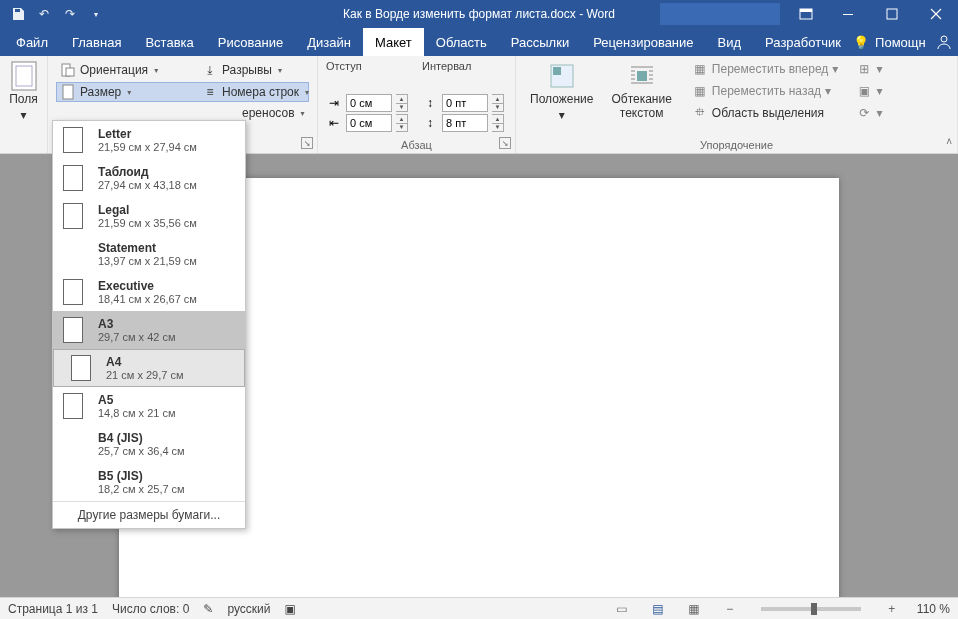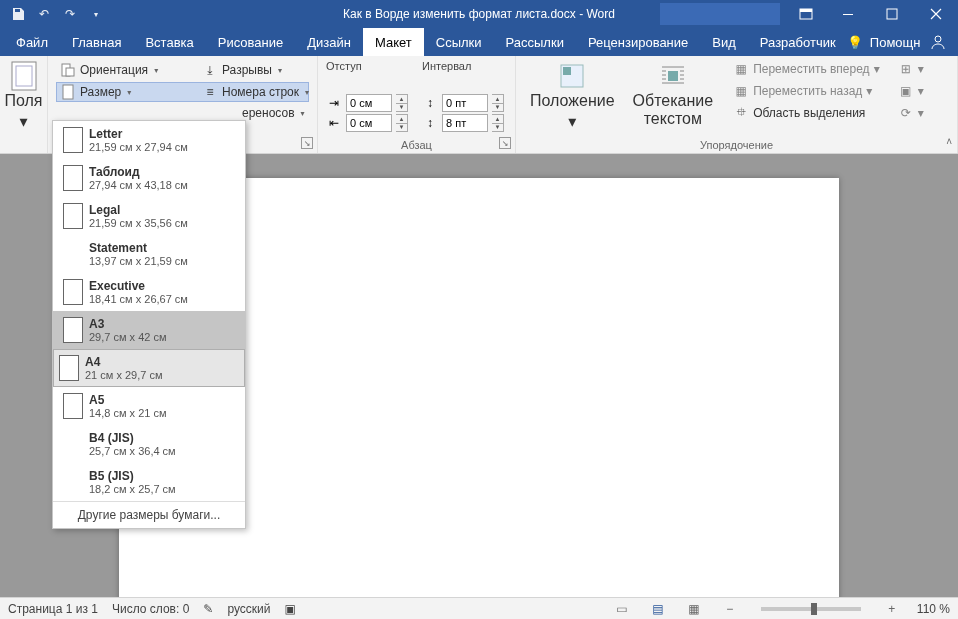--- a/index.html
+++ b/index.html
@@ -23,21 +23,21 @@
   .help-area { display:flex; align-items:center; gap:6px; padding-right:10px; color:#fff; font-size:13px; }
 
   
   .ribbon { background:#f3f3f3; border-bottom:1px solid #d4d4d4; display:flex; height:98px; position:relative; }
   .group { border-right:1px solid #e1e1e1; padding:4px 8px 2px 8px; display:flex; flex-direction:column; position:relative; }
   .group-label { font-size:11px; color:#666; text-align:center; position:absolute; bottom:2px; left:0; right:0; }
   .group-body { flex:1; display:flex; gap:6px; align-items:flex-start; }
   .stack { display:flex; flex-direction:column; gap:2px; }
   .rbtn { display:flex; align-items:center; gap:4px; font-size:12px; color:#333; padding:2px 4px; white-space:nowrap; cursor:pointer; }
   .rbtn .chev { font-size:8px; color:#666; margin-left:2px; }
-  .big-btn { display:flex; flex-direction:column; align-items:center; font-size:16px; color:#333; gap:2px; padding:2px 6px; cursor:pointer; }
+  .big-btn { display:flex; flex-direction:column; align-items:center; font-size:12px; color:#333; gap:2px; padding:2px 6px; cursor:pointer; }
   .ico { width:16px; height:16px; display:inline-flex; align-items:center; justify-content:center; }
   .ico-lg { width:28px; height:28px; display:flex; align-items:center; justify-content:center; }
   .dialog-launcher { position:absolute; right:4px; bottom:4px; width:12px; height:12px; border:1px solid #999; font-size:8px; color:#666; display:flex; align-items:center; justify-content:center; }
   .active-rbtn { background:#c9d8ef; border:1px solid #9bb4df; padding:1px 3px;text-align:center; }
 
   
   .para-row { display:flex; align-items:center; gap:4px; font-size:12px; }
   .para-input { width:46px; height:18px; border:1px solid #ababab; background:#fff; font-size:11px; padding:0 3px; }
   .spinner { width:12px; height:18px; display:flex; flex-direction:column; border:1px solid #ababab; border-left:none; }
   .spinner div { flex:1; display:flex; align-items:center; justify-content:center; font-size:6px; color:#555; border-bottom:1px solid #ababab; }
@@ -47,23 +47,23 @@
   .arrange-btn { font-size:12px; color:#888; display:flex; align-items:center; gap:4px; padding:1px 4px; }
 
   .collapse-caret { position:absolute; right:6px; bottom:6px; font-size:10px; color:#666; }
 
   
   .doc-area { position:absolute; top:154px; left:0; right:0; bottom:22px; background:#999; display:flex; justify-content:center; padding-top:24px; }
   .page { width:720px; height:900px; background:#fff; box-shadow:0 0 6px rgba(0,0,0,.3); }
 
   
   .size-dd { position:absolute; left:52px; top:120px; width:194px; background:#fff; border:1px solid #c6c6c6; box-shadow:2px 2px 6px rgba(0,0,0,.25); z-index:50; }
-  .size-item { display:flex; align-items:center; gap:6px; padding:6px 10px; font-size:12px; color:#333; cursor:pointer; }
+  .size-item { display:flex; align-items:center; gap:15px; padding:6px 10px; font-size:12px; color:#333; cursor:pointer; }
   .size-item.hover { background:#c5c5c5; }
-  .size-item.selected { background:#e6e6e6; border:1px solid #aeaeae; padding:5px 5px; }
+  .size-item.selected { background:#e6e6e6; border:1px solid #aeaeae; padding:5px 17px; }
   .page-ico { width:20px; height:26px; border:1px solid #666; background:#fff; flex-shrink:0; }
   .size-text .nm { font-weight:600; font-size:12px; }
   .size-text .dim { font-size:11px; color:#555; }
   .size-item.noicon .page-ico { border:none; }
   .size-more { border-top:1px solid #ddd; text-align:center; font-size:12px; color:#444; padding:6px 4px; cursor:pointer; }
 
   
   .statusbar { position:absolute; bottom:0; left:0; right:0; height:22px; background:#f3f3f3; border-top:1px solid #d4d4d4; display:flex; align-items:center; font-size:12px; color:#444; padding:0 8px; gap:14px; }
   .statusbar .flex { flex:1; }
   .view-btn { width:22px; height:18px; display:flex; align-items:center; justify-content:center; color:#666; }
@@ -111,21 +111,21 @@
   </div>
 </div>
 
 <div class="menubar">
   <div class="tab">Файл</div>
   <div class="tab">Главная</div>
   <div class="tab">Вставка</div>
   <div class="tab">Рисование</div>
   <div class="tab">Дизайн</div>
   <div class="tab active">Макет</div>
-  <div class="tab">Ссылки</div>
+  <div class="tab">Область</div>
   <div class="tab">Рассылки</div>
   <div class="tab">Рецензирование</div>
   <div class="tab">Вид</div>
   <div class="tab">Разработчик</div>
   <div class="spacer"></div>
   <div class="help-area">
     <span>💡</span>
     <span>Помощн</span>
   </div>
   <div class="help-area" style="padding-right:14px;">

